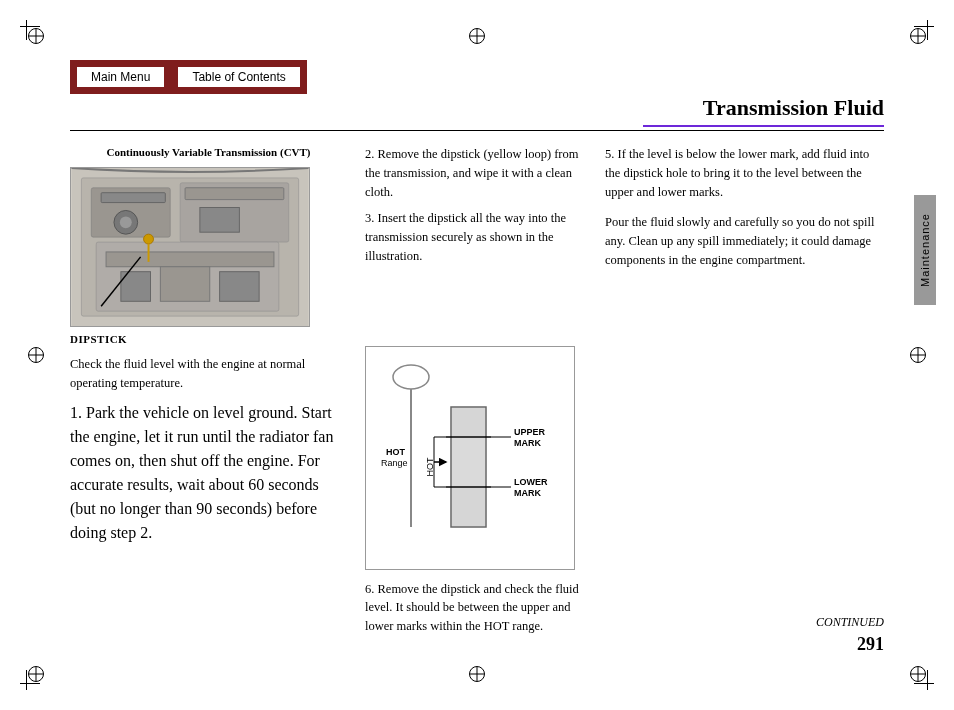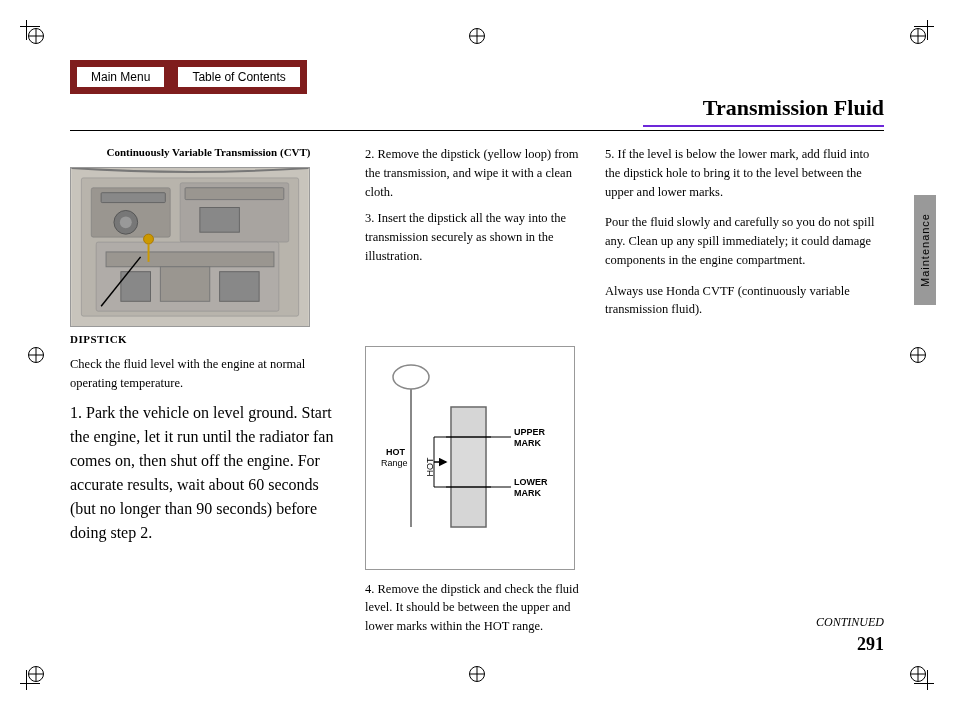--- a/index.html
+++ b/index.html
@@ -372,27 +372,26 @@
         <rect x="86" y="141" width="33" height="38" fill="#bbb" opacity="0.4"></rect>
 
         <defs>
           <marker id="arrowH" markerWidth="6" markerHeight="6" refX="5" refY="3" orient="auto">
             <path d="M0,0 L0,6 L6,3 z" fill="#000"></path>
           </marker>
         </defs>
       </svg>
     </div>
 
-    <div class="step-text">4. Remove the dipstick and check the fluid level. It should be between the upper and lower marks within the HOT range.</div>
+    <div class="step-text">6. Remove the dipstick and check the fluid level. It should be between the upper and lower marks within the HOT range.</div>
   </div>
 
   <div class="right-col">
     <div class="right-text">5. If the level is below the lower mark, add fluid into the dipstick hole to bring it to the level between the upper and lower marks.</div>
     <div class="right-text">Pour the fluid slowly and carefully so you do not spill any. Clean up any spill immediately; it could damage components in the engine compartment.</div>
-    <div class="right-text">Always use Honda CVTF (continuously variable transmission fluid).</div>
 
     <div class="maintenance-tab">
       <span class="maintenance-tab-text">Maintenance</span>
     </div>
   </div>
 
 </div>
 
 <div class="continued-text">CONTINUED</div>
 

